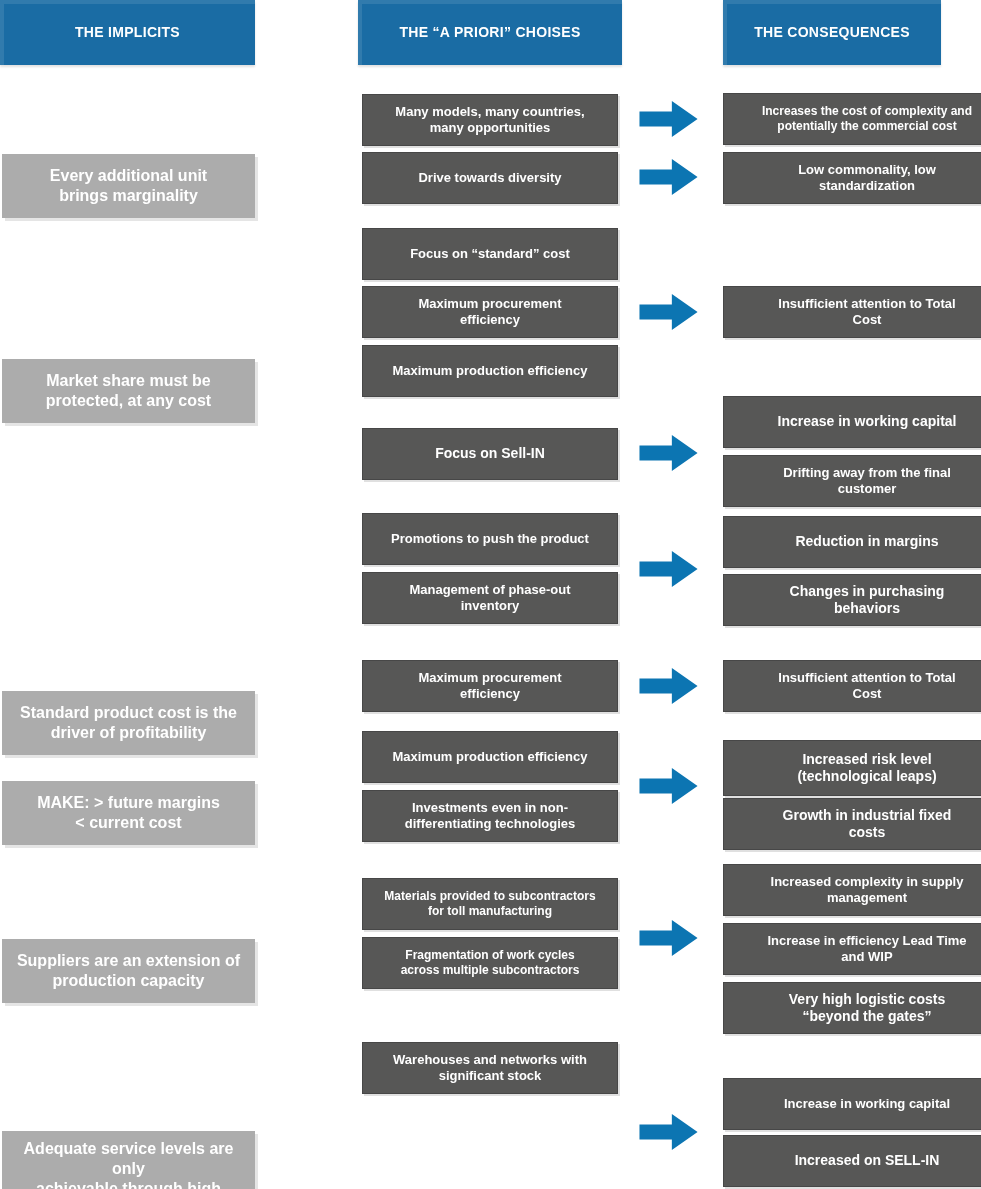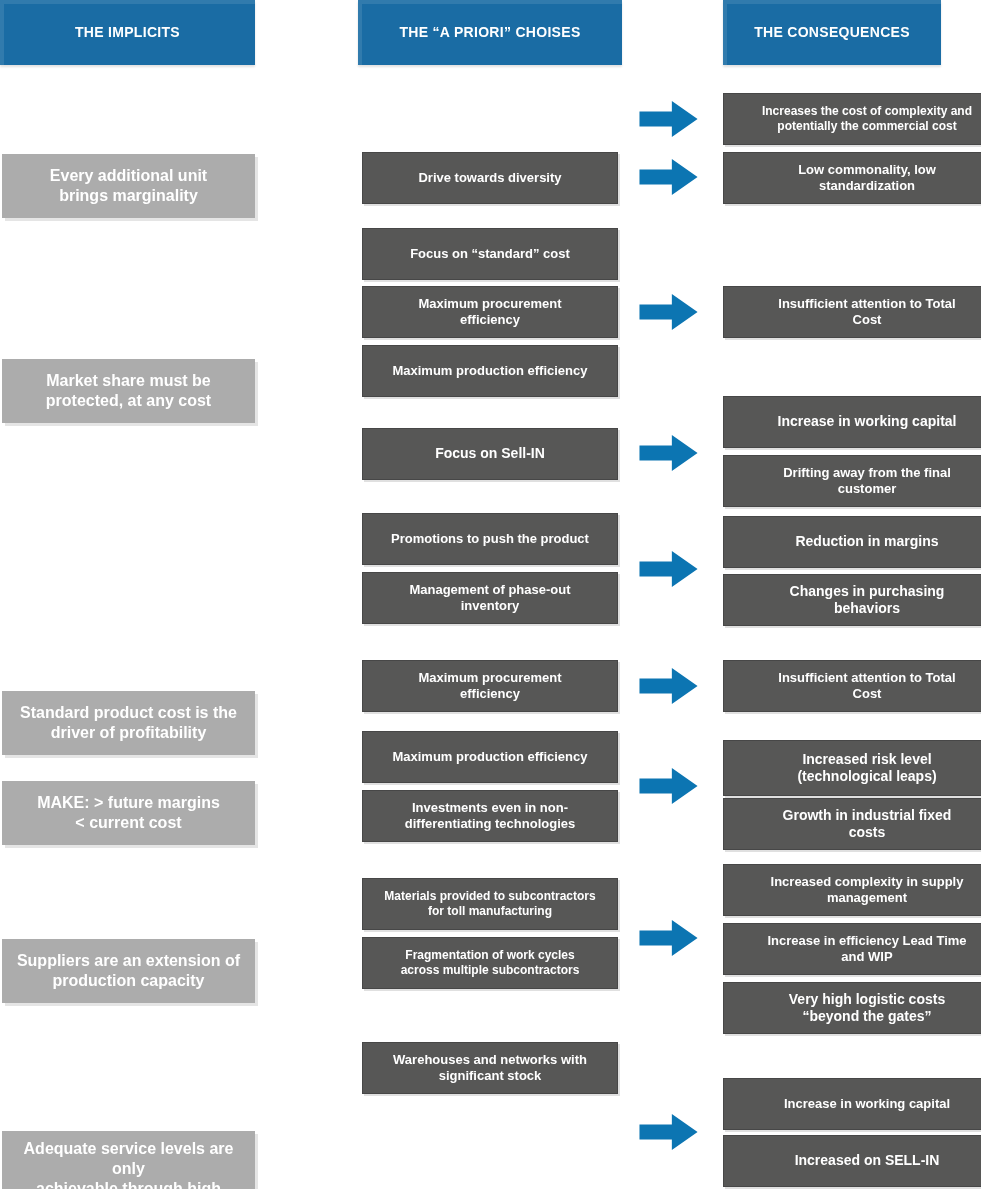--- a/index.html
+++ b/index.html
@@ -65,20 +65,22 @@
   <div class="box light" style="top:652px">Standard product cost is the
 driver of profitability</div>
   <div class="box light" style="top:742px">MAKE: &gt; future margins
 &lt; current cost</div>
   <div class="box light" style="top:900px">Suppliers are an extension of
 production capacity</div>
   <div class="box light" style="top:1092px;height:95px">Adequate service levels are only
 achievable through high
 inventory levels</div>
 
+  <div class="box dark mid" style="top:94px">Many models, many countries,
+many opportunities</div>
   <div class="box dark mid" style="top:152px">Drive towards diversity</div>
   <div class="box dark mid" style="top:228px">Focus on “standard” cost</div>
   <div class="box dark mid" style="top:286px">Maximum procurement
 efficiency</div>
   <div class="box dark mid" style="top:345px">Maximum production efficiency</div>
   <div class="box dark mid md" style="top:428px">Focus on Sell-IN</div>
   <div class="box dark mid" style="top:513px">Promotions to push the product</div>
   <div class="box dark mid" style="top:572px">Management of phase-out
 inventory</div>
   <div class="box dark mid" style="top:660px">Maximum procurement

